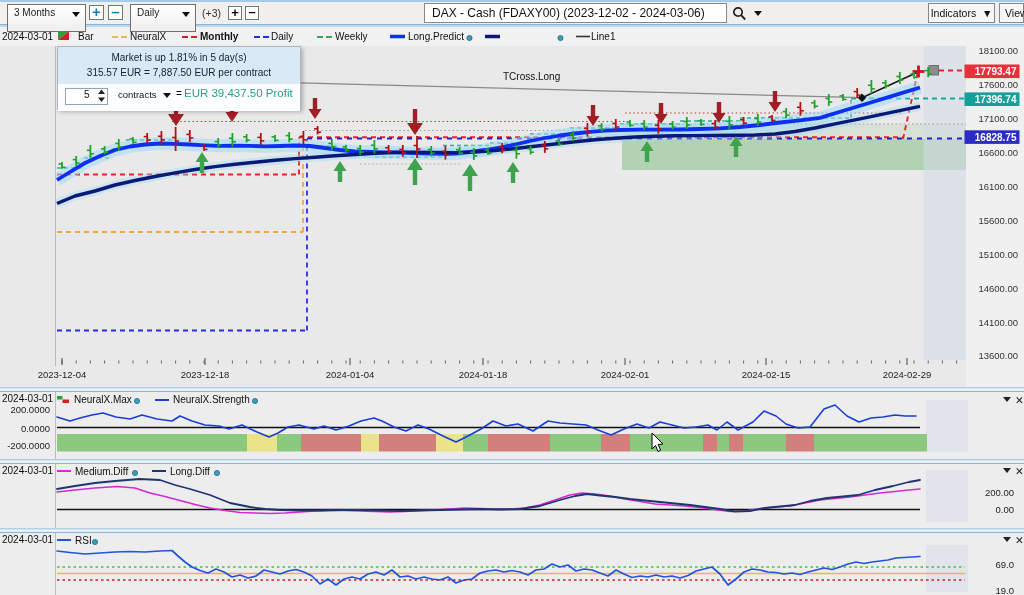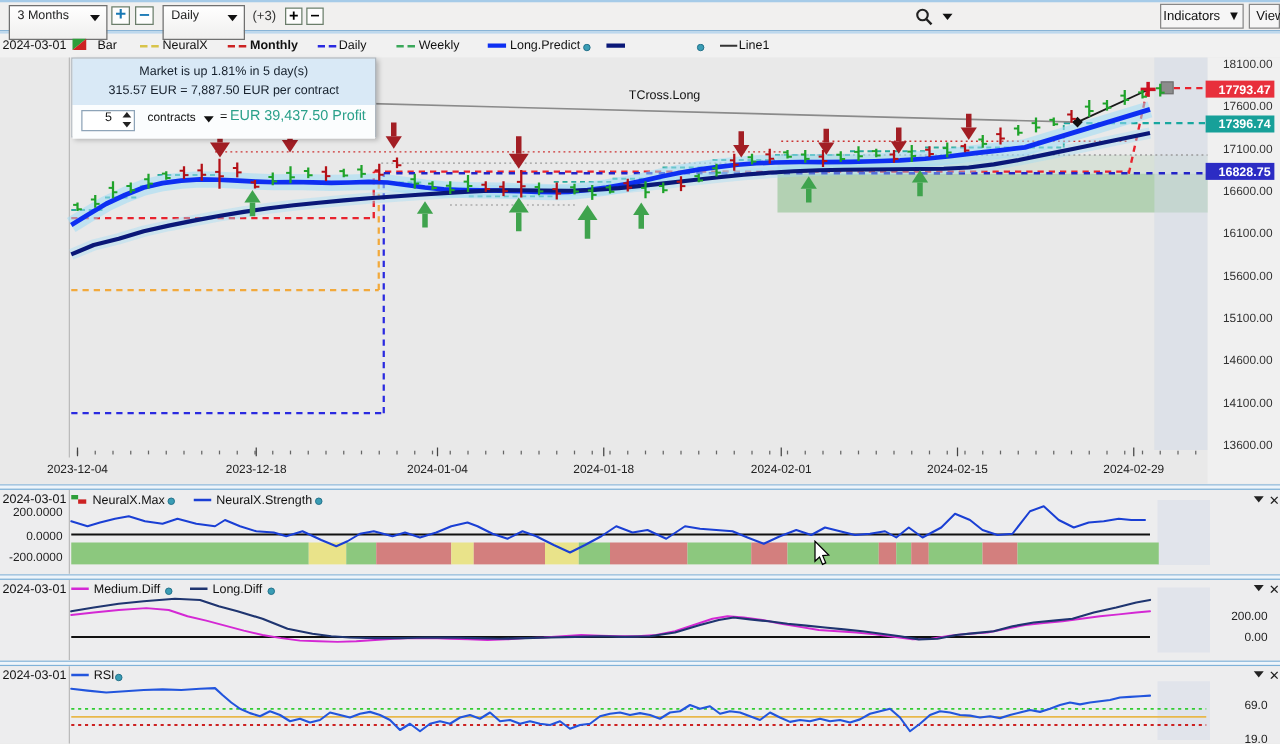--- a/index.html
+++ b/index.html
@@ -459,20 +459,21 @@
 <text x="1015.0" y="544.0" font-family="Liberation Sans, sans-serif" font-size="10.5" fill="#222" text-anchor="start" font-weight="normal">✕</text>
 </svg>
 
 <div class="combo" style="left:7px; width:79px;">3 Months<span class="arr"></span></div>
 <div class="btn" style="left:89px; color:#1878b4; font-size:15px; line-height:12px;">+</div>
 <div class="btn" style="left:108px; color:#1878b4; font-size:15px; line-height:11px;">–</div>
 <div class="combo" style="left:130px; width:66px;">Daily<span class="arr"></span></div>
 <div class="abs" style="left:202px; top:7px; font-size:10.5px; color:#333;">(+3)</div>
 <div class="btn" style="left:228px; top:6px; width:14px; height:14px; color:#000; font-size:13px; line-height:11px;">+</div>
 <div class="btn" style="left:245px; top:6px; width:14px; height:14px; color:#000; font-size:13px; line-height:10px;">–</div>
+<div class="abs" style="left:424px; top:3px; width:303px; height:20px; background:#fff; border:1px solid #888; font-size:12px; color:#111; line-height:18px; padding-left:7px;">DAX - Cash (FDAXY00) (2023-12-02 - 2024-03-06)</div>
 <svg class="abs" style="left:731px; top:6px;" width="20" height="16">
       <circle cx="7" cy="6" r="4.2" fill="none" stroke="#222" stroke-width="1.7"></circle>
       <line x1="10" y1="9.2" x2="14.2" y2="13.5" stroke="#222" stroke-width="1.9"></line>
     </svg>
 <div class="abs" style="left:754px; top:11px; width:0; height:0; border-left:4.5px solid transparent; border-right:4.5px solid transparent; border-top:5.5px solid #111;"></div>
 <div class="abs" style="left:928px; top:3px; width:67px; height:20px; background:#f6f6f6; border:1px solid #888; font-size:10.5px; color:#111; text-align:center; line-height:18px;">Indicators &nbsp;▼</div>
 <div class="abs" style="left:999px; top:3px; width:25px; height:20px; background:#f6f6f6; border:1px solid #888; font-size:10.5px; color:#111; line-height:18px; padding-left:5px;">View</div>
 
 <div class="abs" style="left:2px; top:31px; font-size:10px; color:#111;">2024-03-01</div>
 <svg class="abs" style="left:57px; top:30px;" width="14" height="12">

